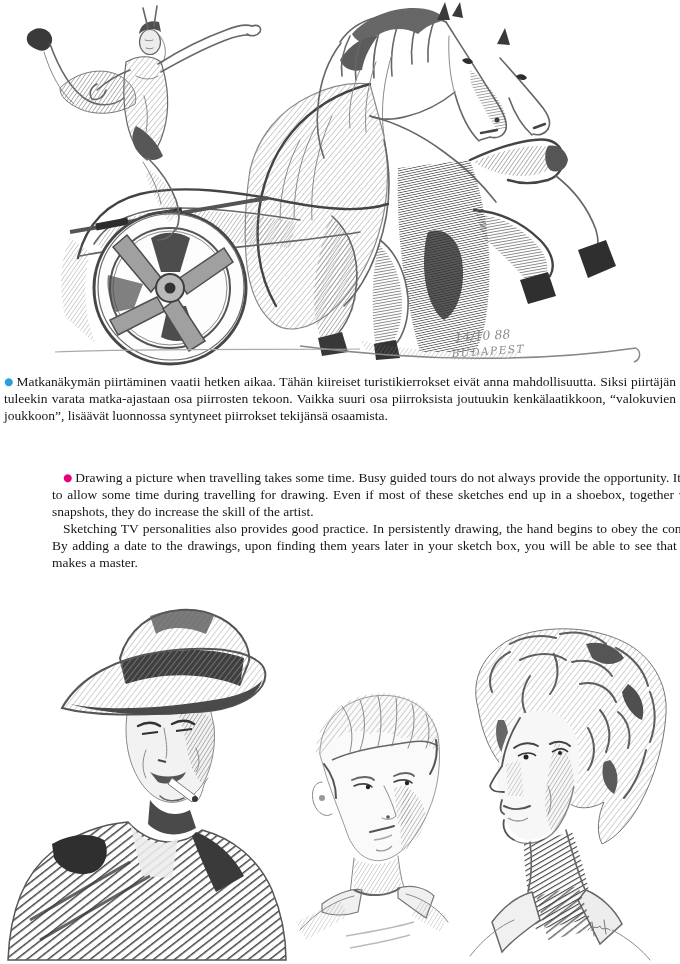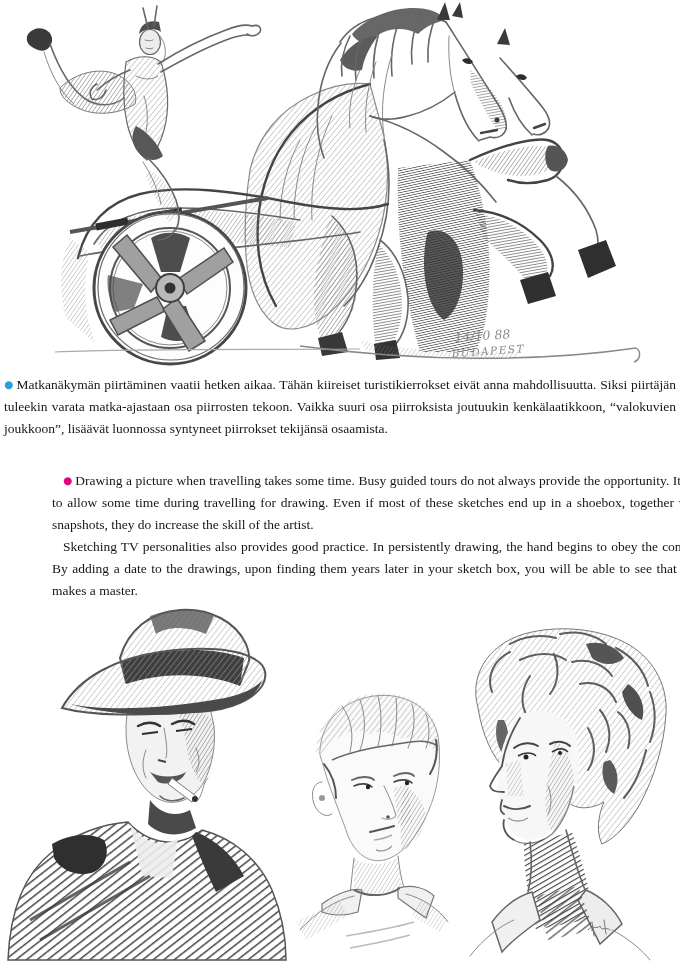--- a/index.html
+++ b/index.html
@@ -4,21 +4,21 @@
 <style>
   html,body{margin:0;padding:0;background:#fff;}
   #page{position:relative;width:680px;height:964px;background:#ffffff;overflow:hidden;
         font-family:"Liberation Serif",serif;}
   svg{position:absolute;left:0;}
   #sketch-top{top:0;}
   #sketch-portraits{top:600px;}
   .textblock{position:absolute;left:4px;width:672px;}
   #para-fi{top:373px;}
   #para-en{top:469px;margin-left:48px;}
-  .tpara{margin:0;font-size:13.5px;line-height:22px;text-align:justify;color:#161616;}
+  .tpara{margin:0;font-size:13.5px;line-height:17px;text-align:justify;color:#161616;}
   .tpara.indent{text-indent:11px;}
   .bullet{font-size:10.5px;margin-right:3px;vertical-align:1px;font-family:"DejaVu Sans",sans-serif;}
   .s1{stroke:#8a8a8a;stroke-width:1;fill:none;stroke-linecap:round;}
   .s2{stroke:#666;stroke-width:1.6;fill:none;stroke-linecap:round;}
   .s3{stroke:#444;stroke-width:2.4;fill:none;stroke-linecap:round;}
   .sc{font-family:"DejaVu Serif",serif;font-style:italic;fill:#8c8c8c;}
 </style>
 </head>
 <body>
 

